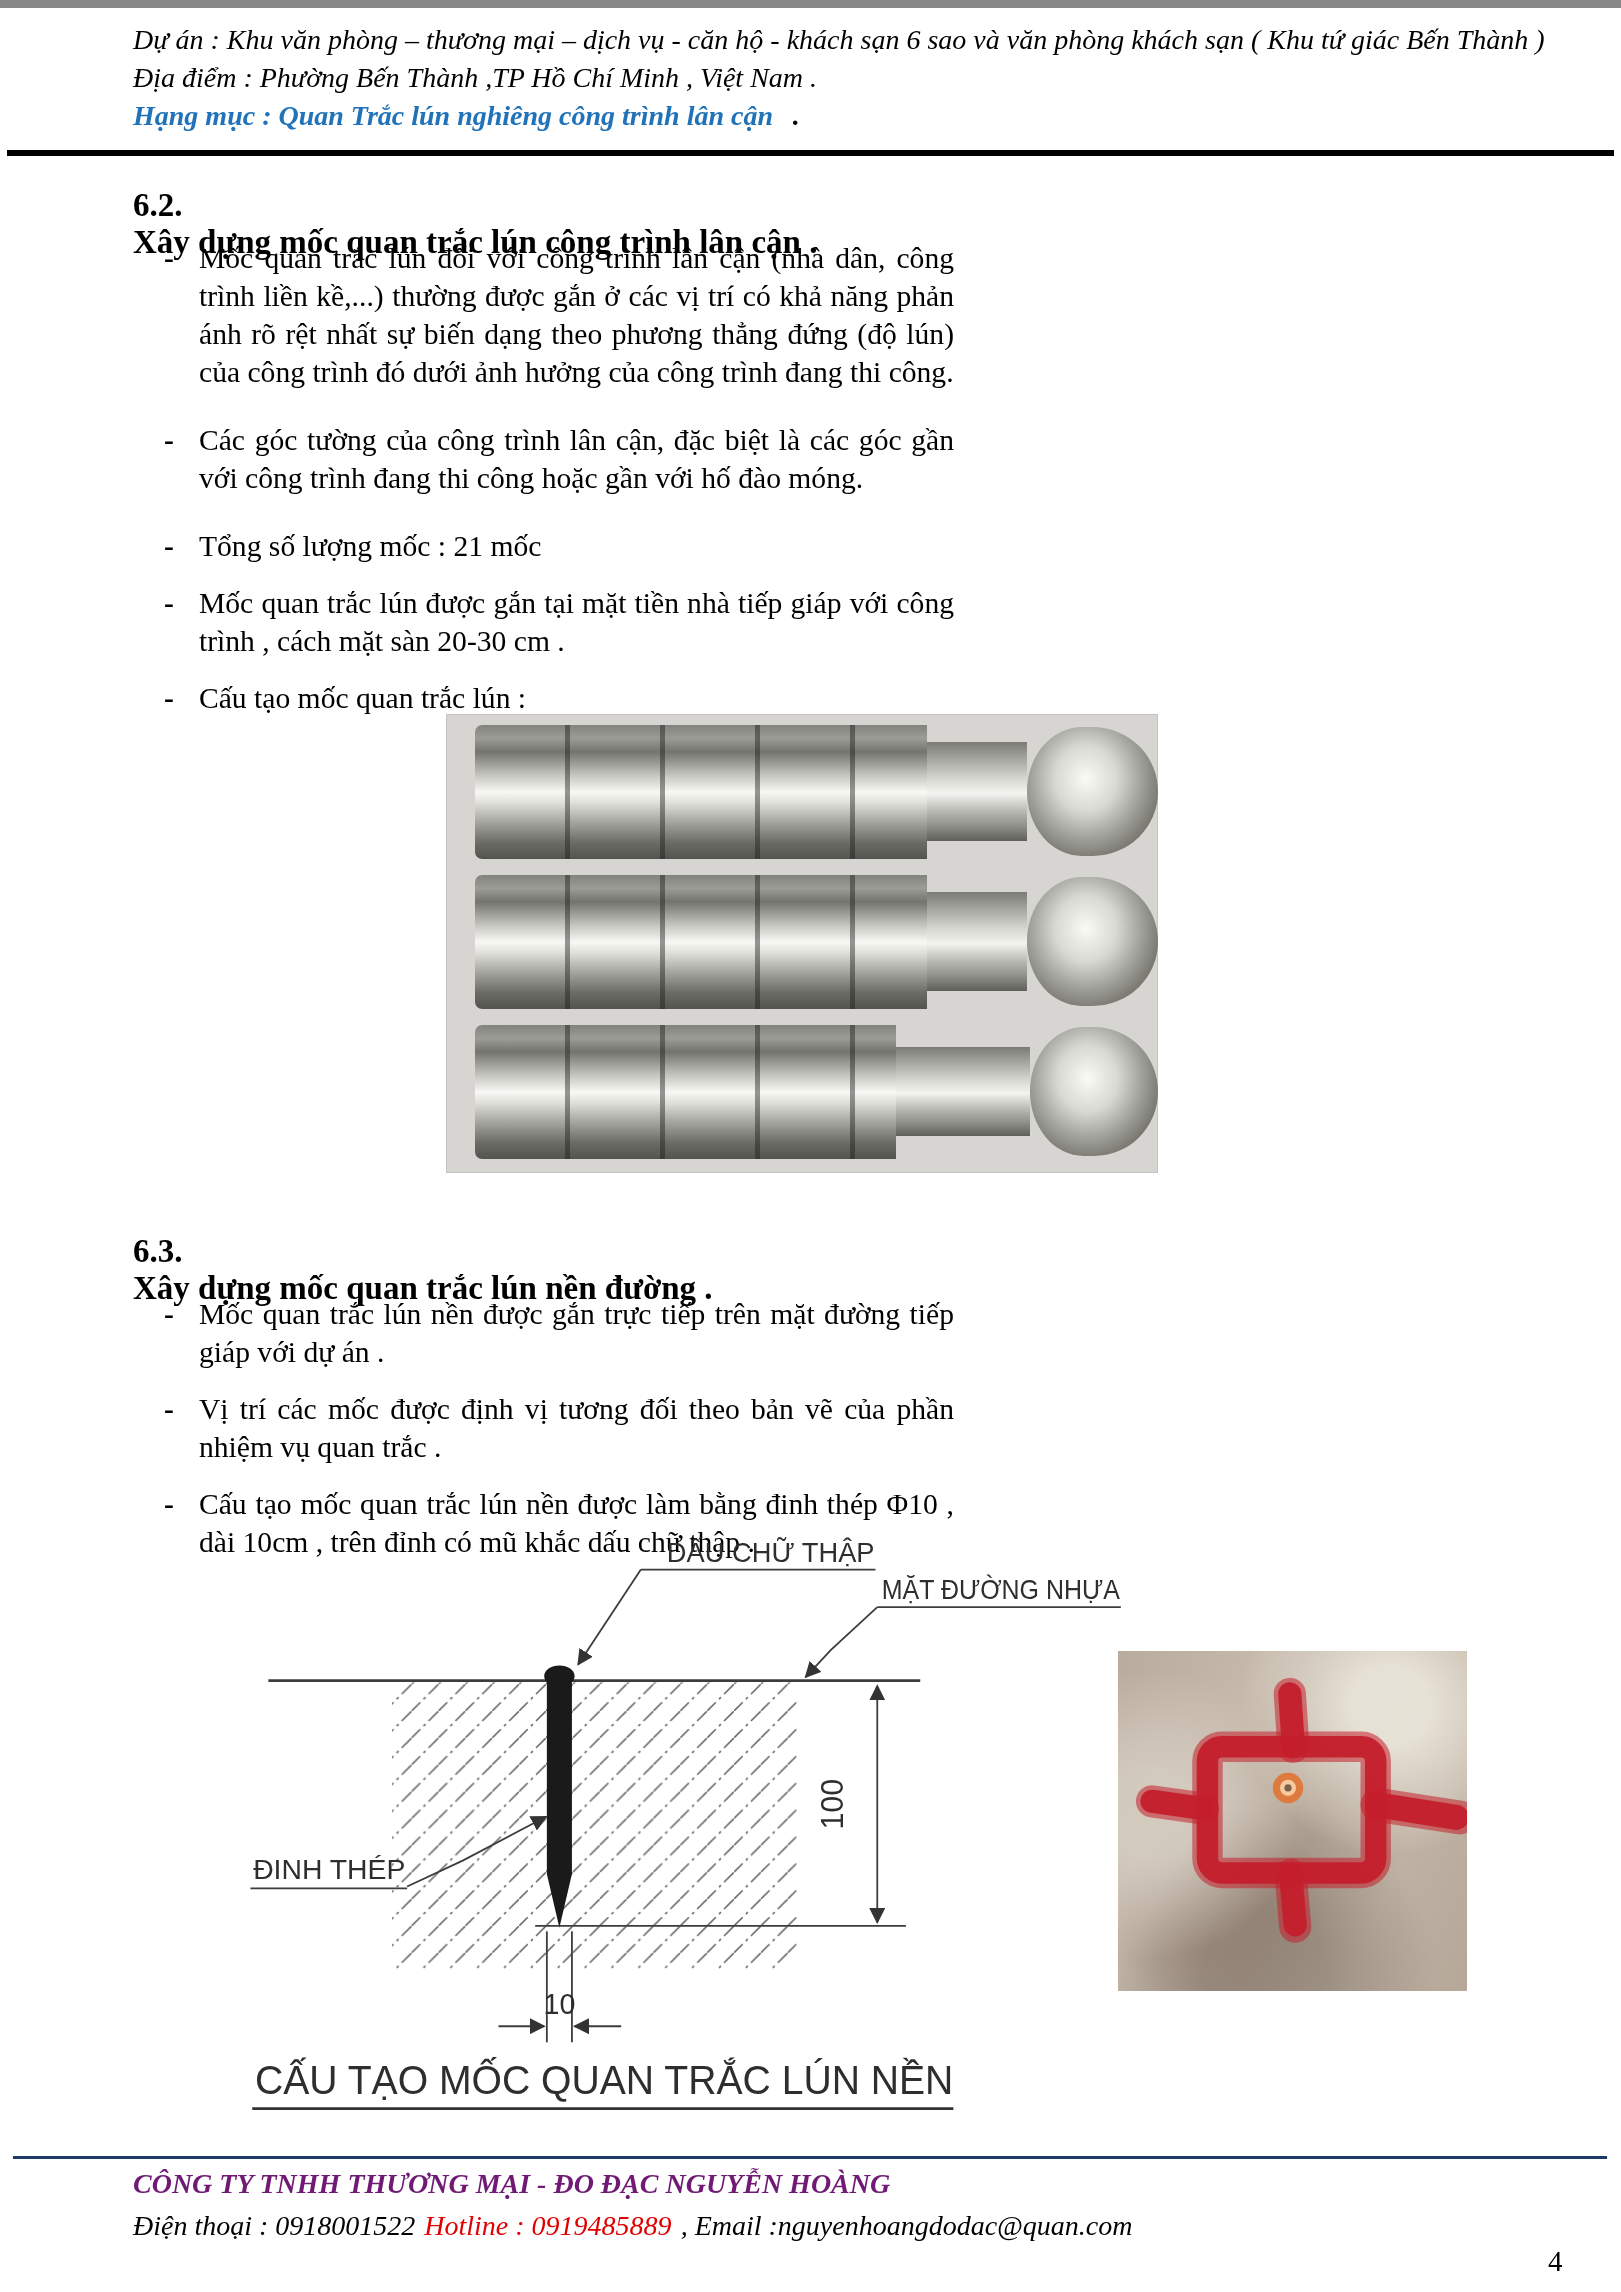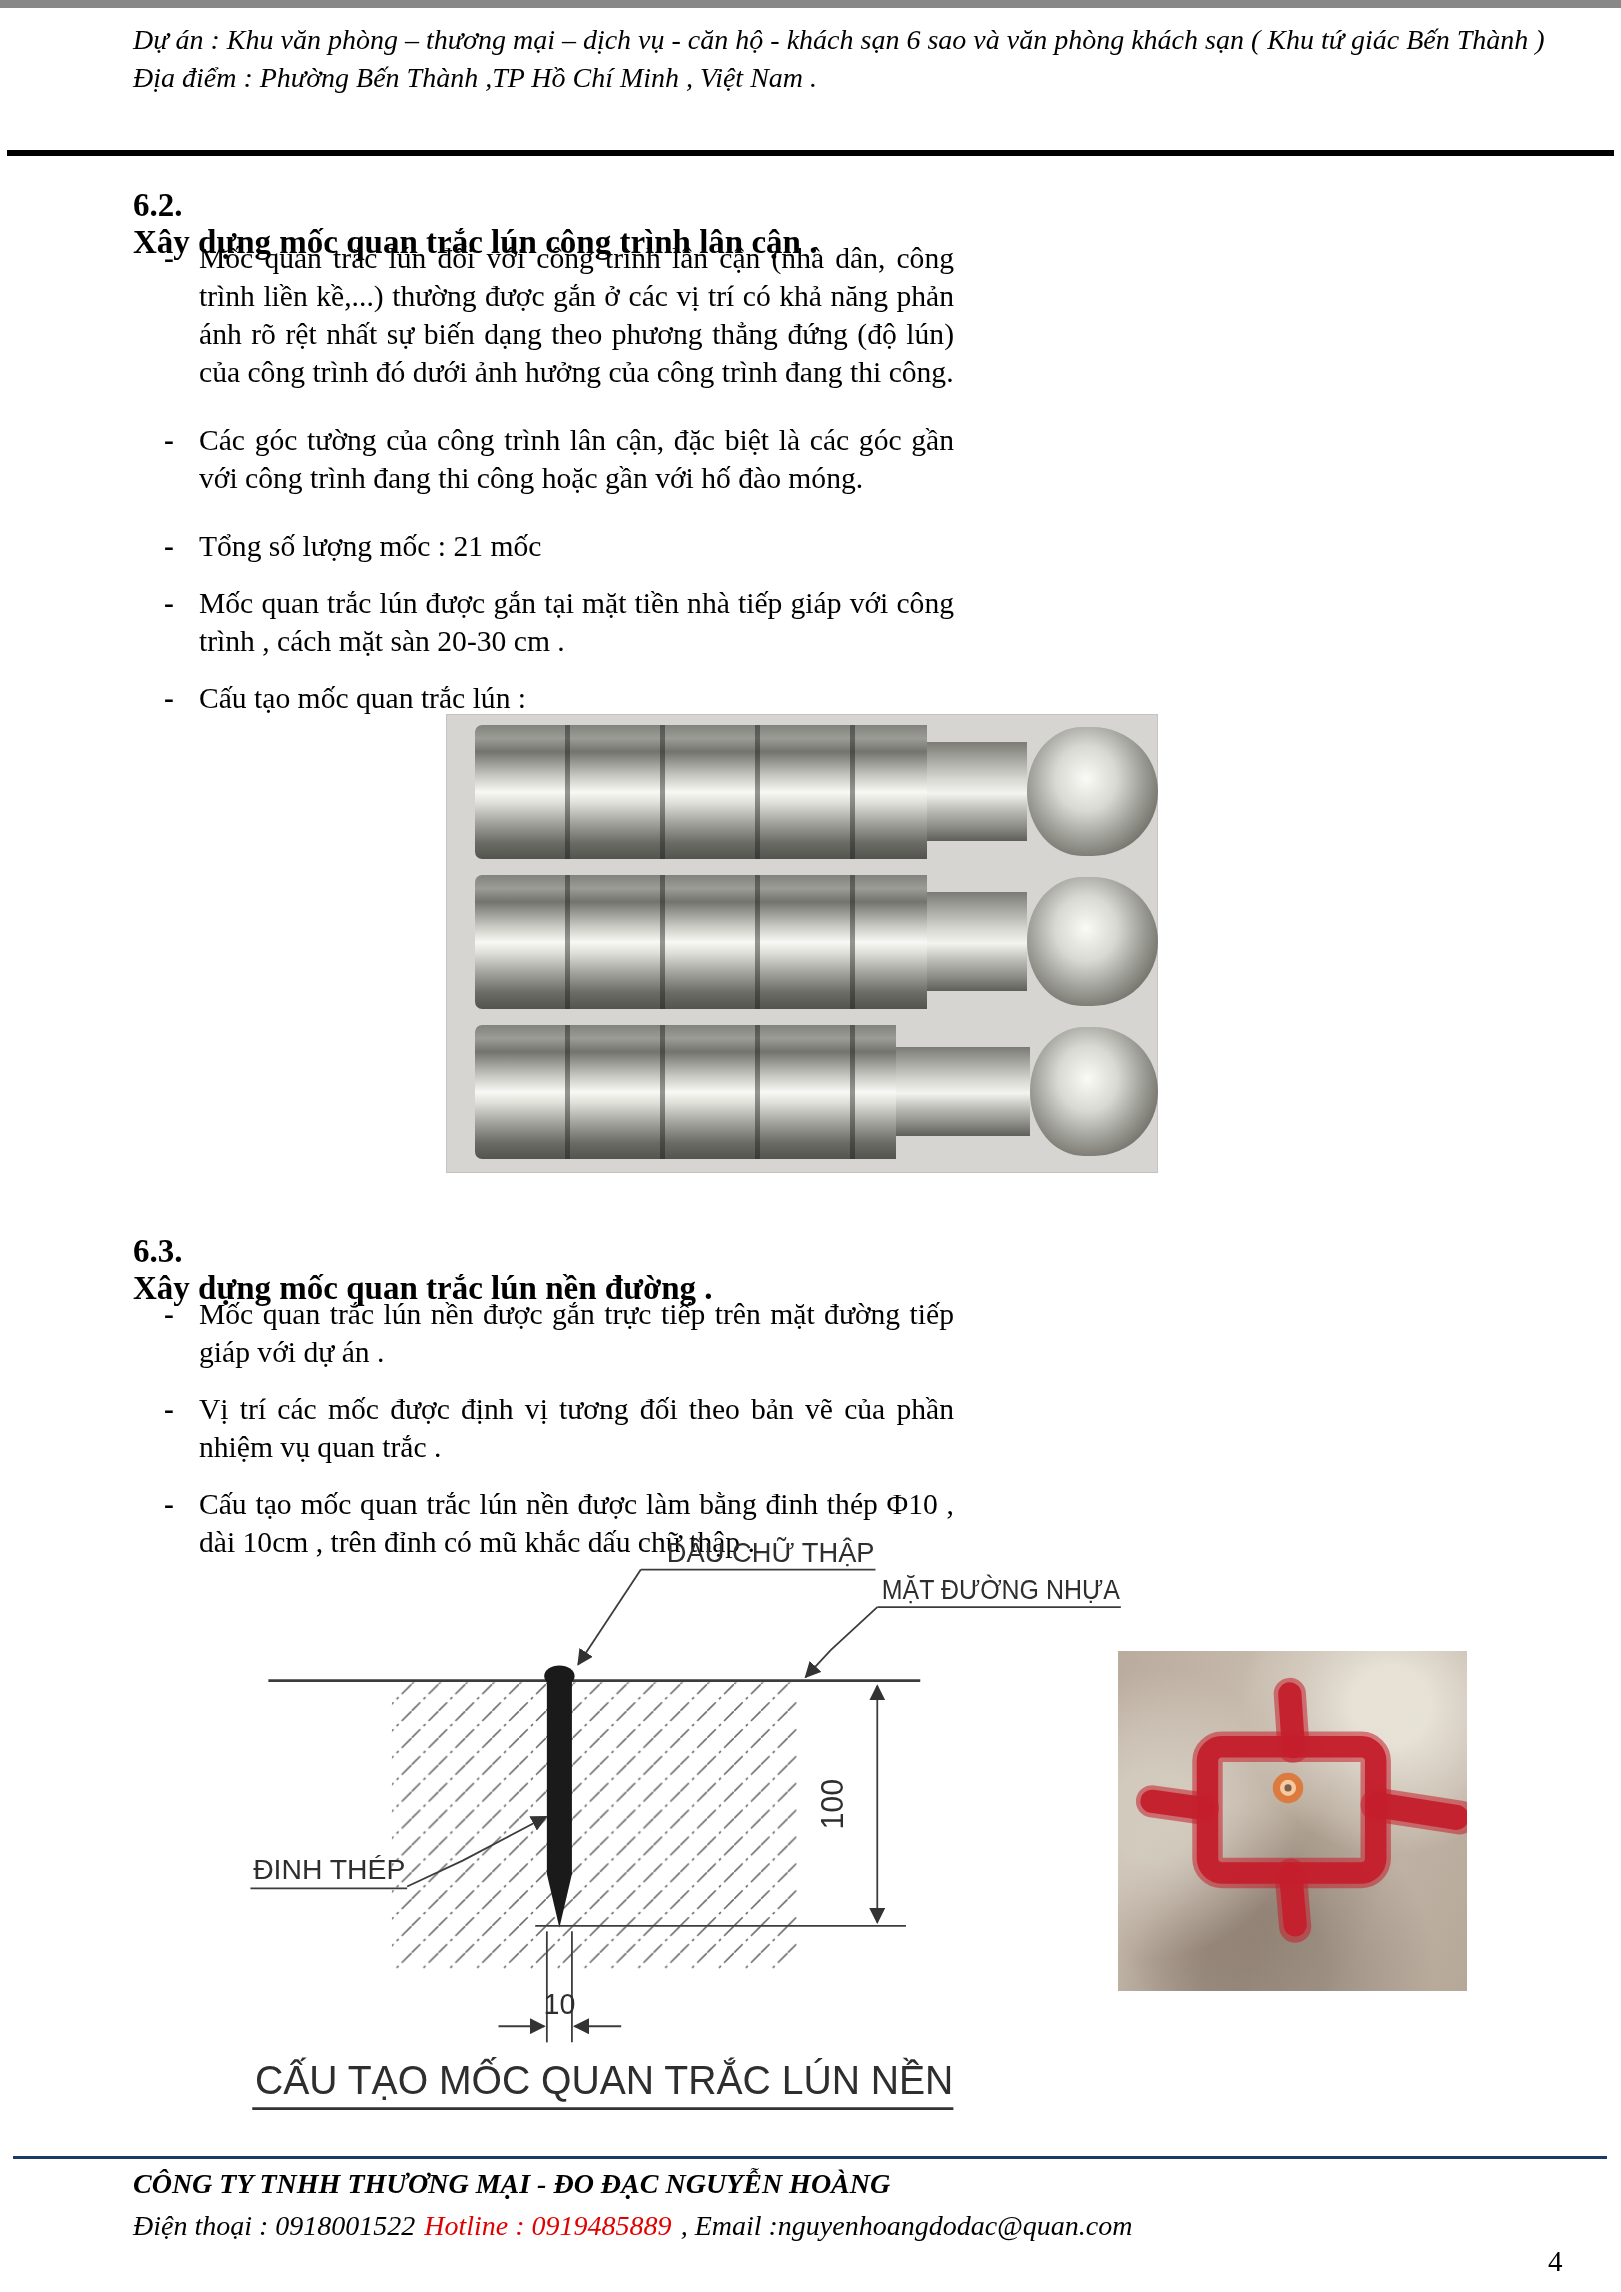--- a/index.html
+++ b/index.html
@@ -47,34 +47,35 @@
       radial-gradient(circle at 78% 16%, rgba(233,228,217,.95) 0 10%, rgba(233,228,217,0) 38%),
       radial-gradient(circle at 10% 48%, rgba(214,206,194,.85) 0 12%, rgba(214,206,194,0) 40%),
       radial-gradient(circle at 42% 94%, rgba(128,116,103,.55) 0 16%, rgba(128,116,103,0) 45%),
       radial-gradient(circle at 30% 78%, rgba(150,120,110,.35) 0 10%, rgba(150,120,110,0) 30%),
       linear-gradient(115deg,#b9ab9d 0%,#c6baac 30%,#b2a495 55%,#bfb2a4 75%,#b5a899 100%);}
   .photo2 svg{position:absolute;inset:0;}
   
   .bottom-rule{position:absolute;left:13.4px;top:2148px;width:1594px;height:2.7px;background:#1b3a66;}
   .doc-footer{position:absolute;left:133px;top:2155px;font-style:italic;font-size:28px;line-height:42px;white-space:nowrap;}
   .ft-line{display:block;}
-  .ft-line.company{color:#000000;font-weight:bold;}
+  .ft-line.company{color:#701a75;font-weight:bold;}
   .ft-line .hotline{color:#e00000;font-weight:normal;margin:0 9px;}
   .page-number{position:absolute;left:1548px;top:2237px;font-size:29px;}
   
   .dg-label{font-family:"Liberation Sans","DejaVu Sans",sans-serif;fill:#2e2e2e;}
 </style>
 </head>
 <body>
 
 <div class="page">
 
   <div class="doc-header">
     <span class="hd-line">Dự án   : Khu văn phòng – thương mại – dịch vụ - căn hộ - khách sạn 6 sao và văn phòng khách sạn ( Khu tứ giác Bến Thành )</span>
     <span class="hd-line">Địa điểm : Phường Bến Thành ,TP Hồ Chí Minh , Việt Nam  .</span>
+    <span class="hd-line blue"><span>Hạng mục  : Quan Trắc lún nghiêng công trình lân cận</span><span class="suffix">.</span></span>
   </div>
   <div class="top-rule"></div>
 
   <div class="sec-head" id="h62">
     <span class="num">6.2.</span>
     <span>Xây dựng mốc quan trắc  lún công trình lân cận  .</span>
   </div>
 
   <div class="bullets" id="bl62">
     <div class="bullet">

